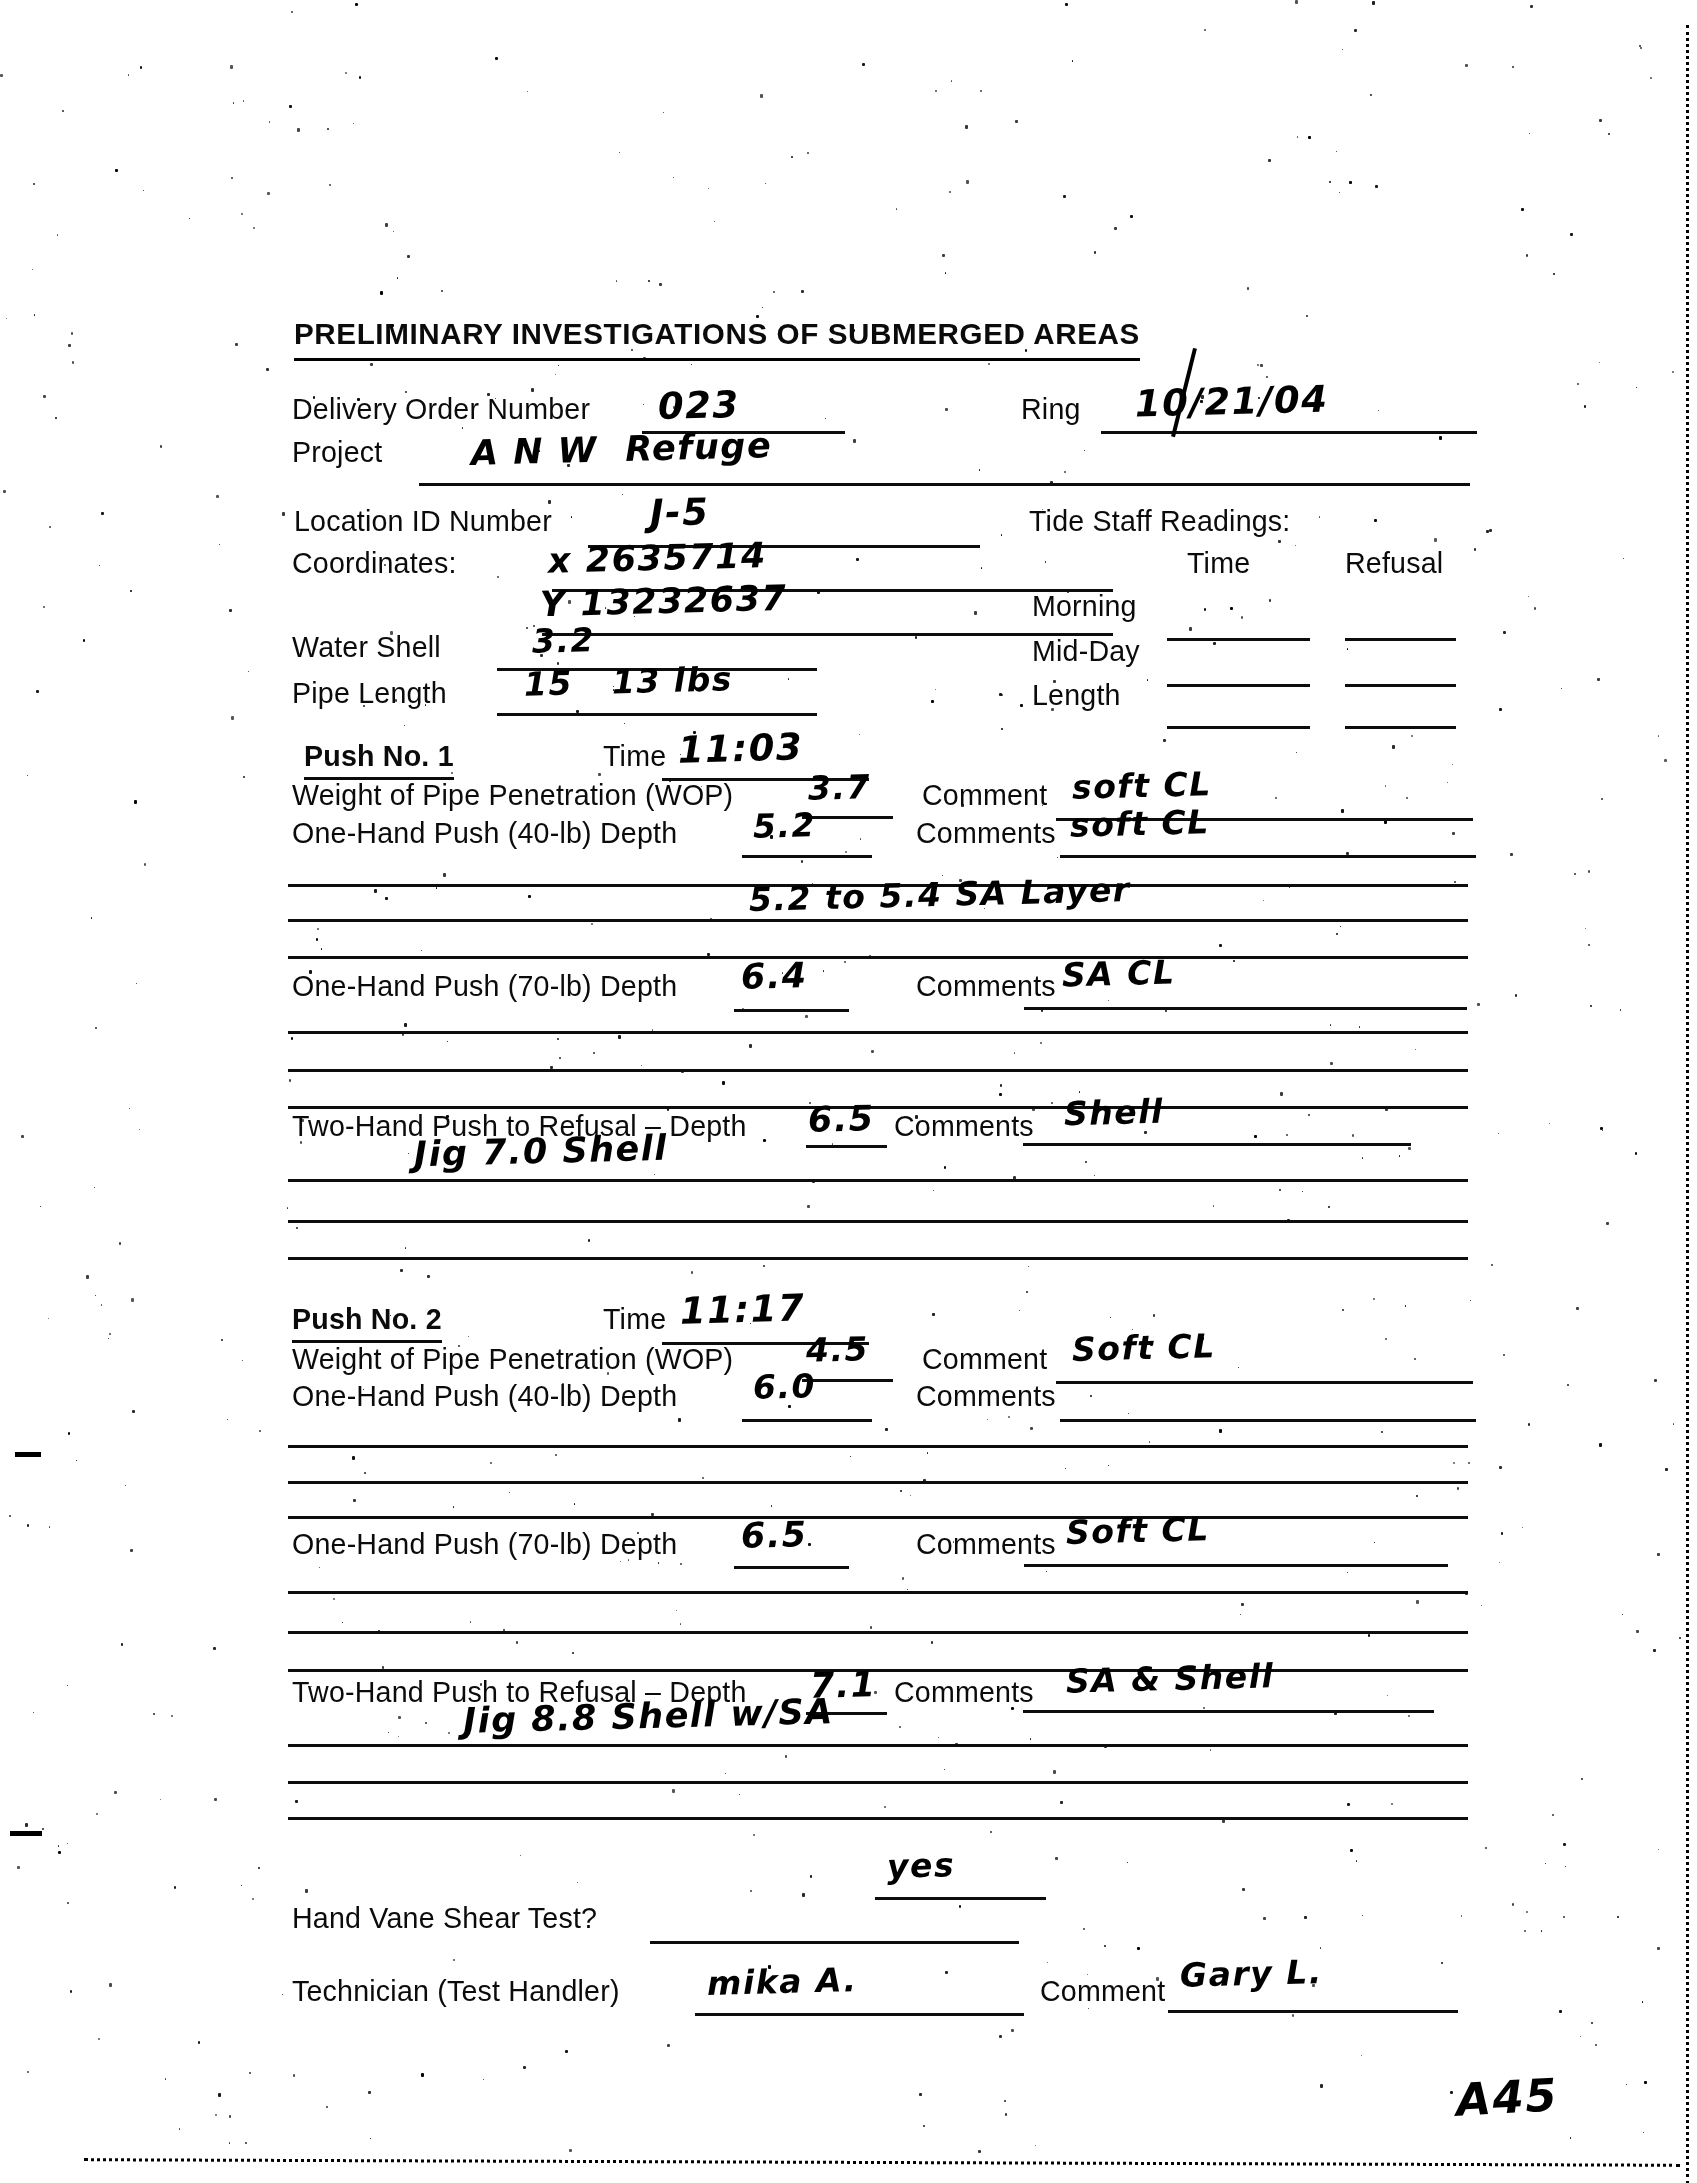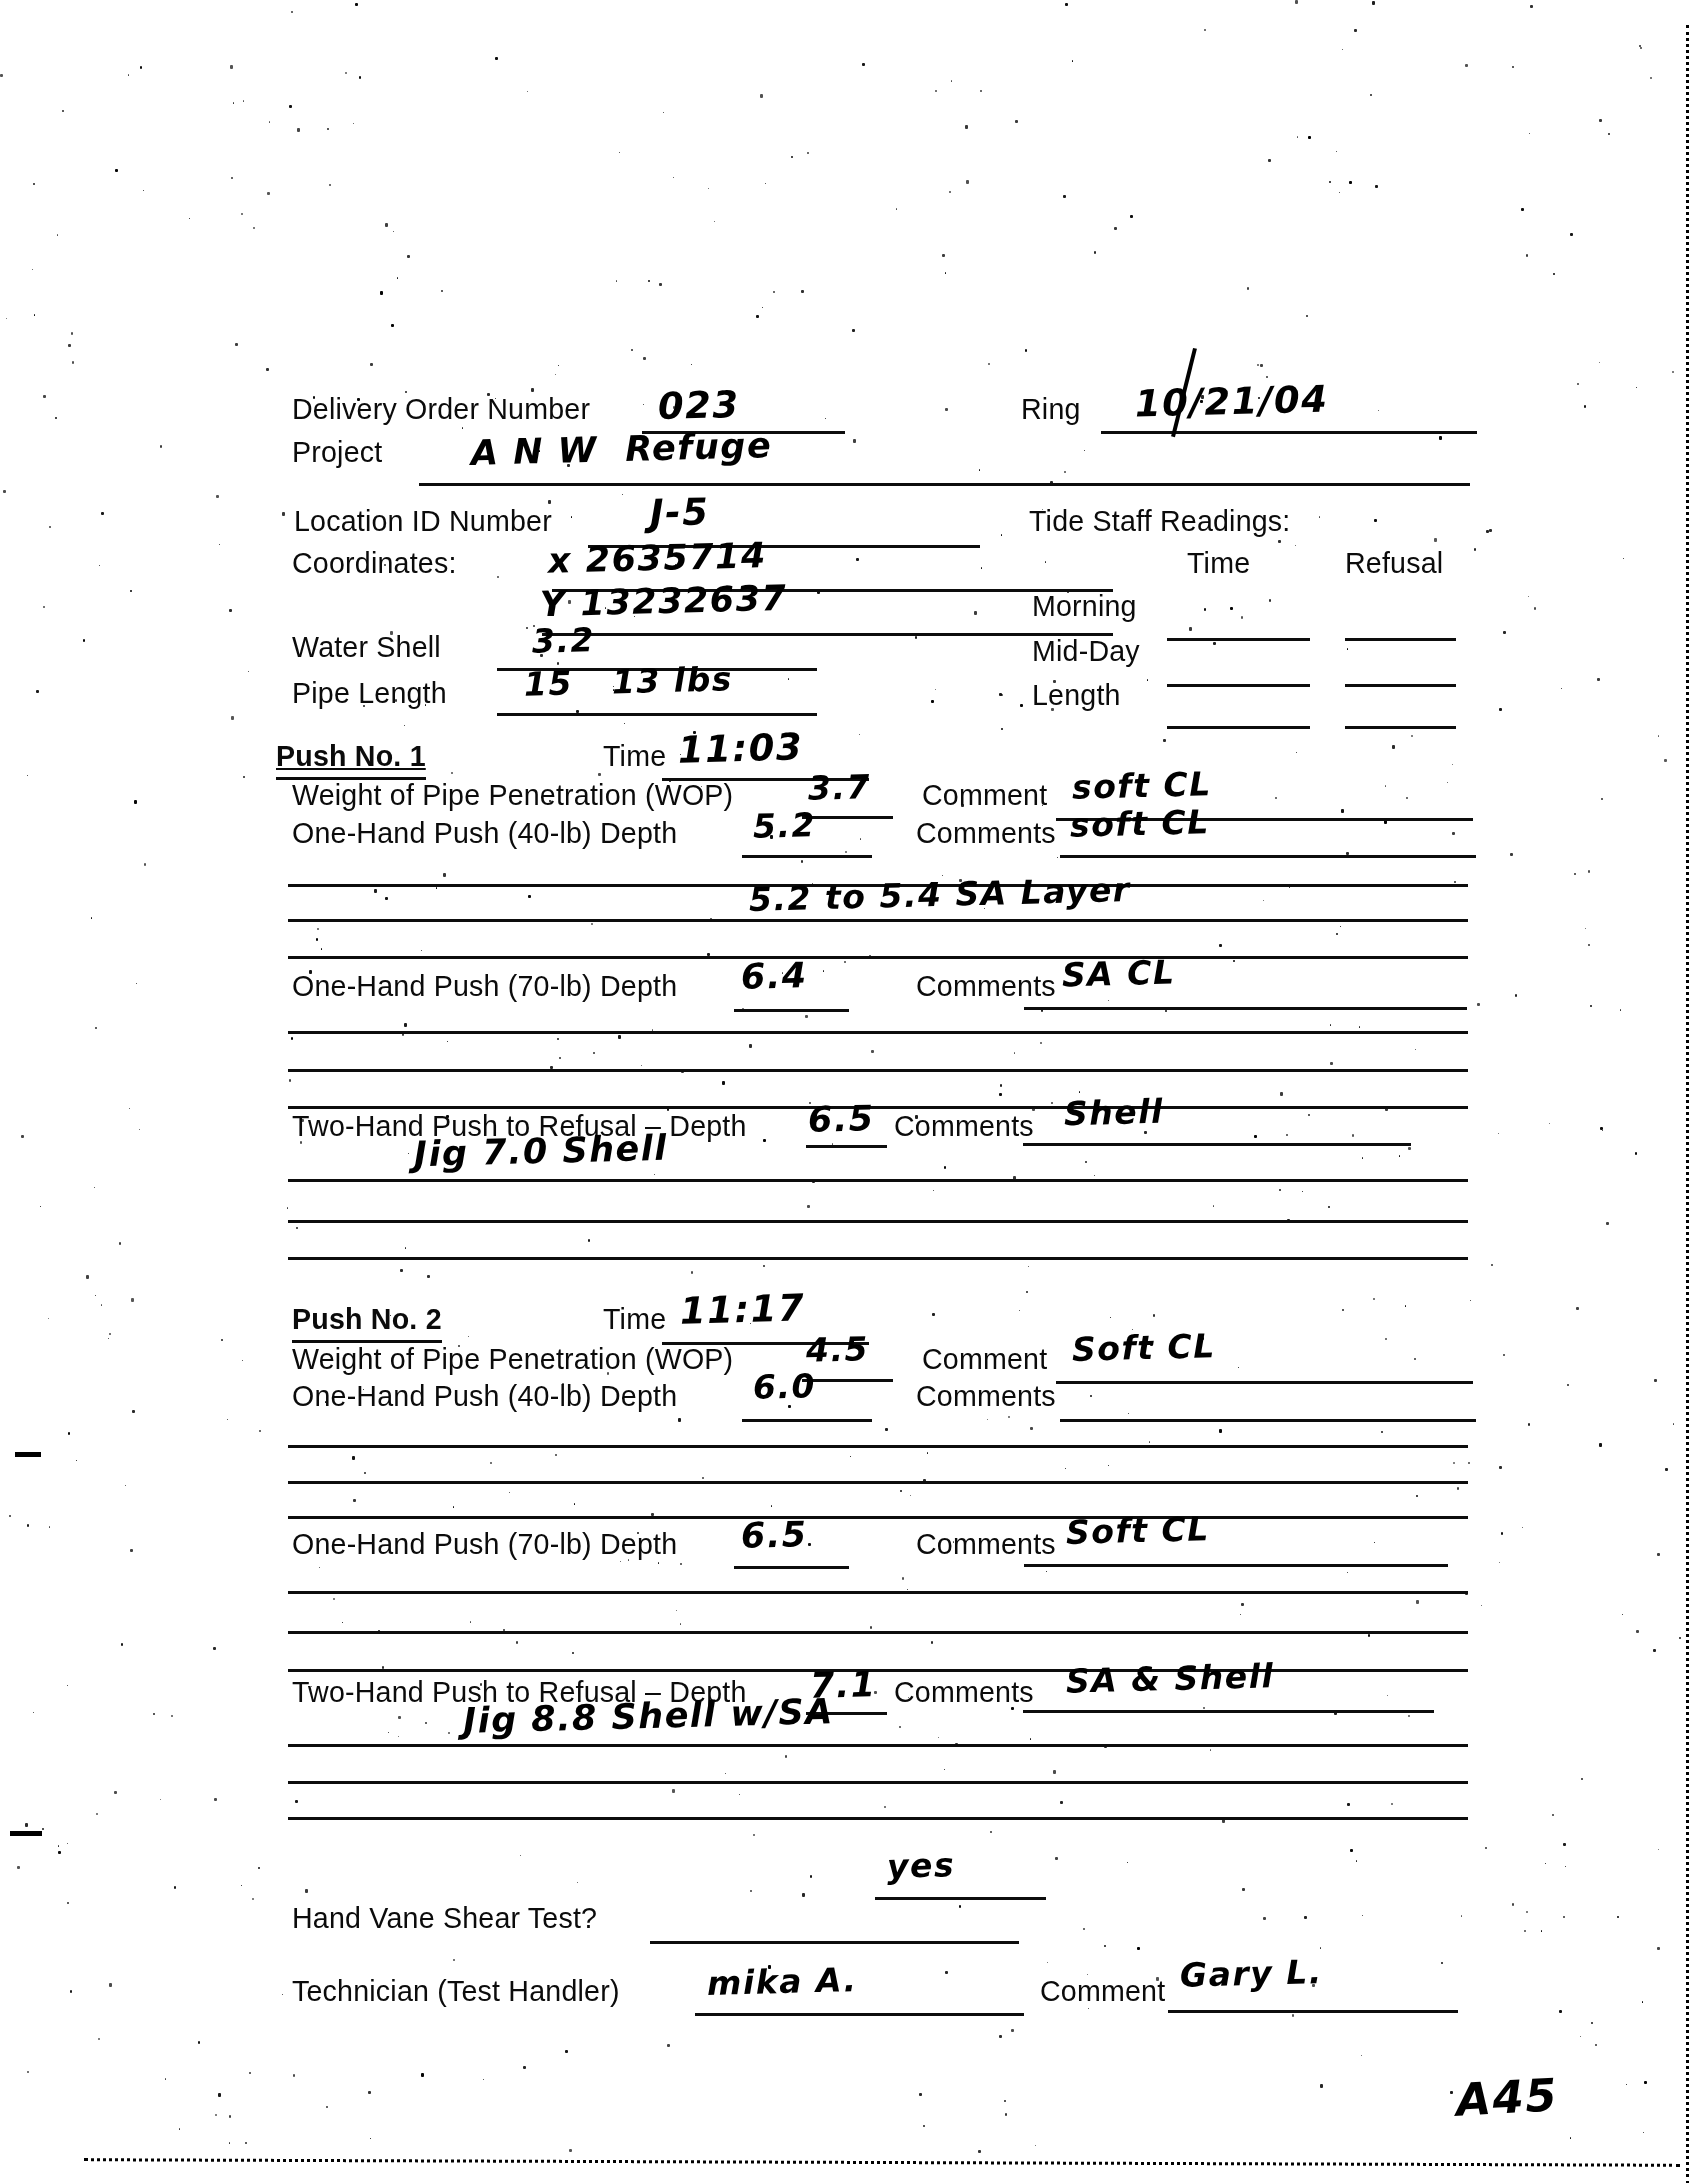--- a/index.html
+++ b/index.html
@@ -703,20 +703,21 @@
       <div class="dot" style="left: 1292px; top: 2014px; width: 2px; height: 3px; opacity: 0.67;"></div>
       <div class="dot" style="left: 1201px; top: 1337px; width: 3px; height: 3px; opacity: 0.95;"></div>
       <div class="dot" style="left: 242px; top: 1360px; width: 1px; height: 1px; opacity: 0.82;"></div>
       <div class="dot" style="left: 404px; top: 725px; width: 1px; height: 1px; opacity: 0.89;"></div>
       <div class="dot" style="left: 907px; top: 1589px; width: 1px; height: 1px; opacity: 0.9;"></div>
       <div class="dot" style="left: 269px; top: 121px; width: 1px; height: 2px; opacity: 0.69;"></div>
       <div class="dot" style="left: 438px; top: 1179px; width: 1px; height: 1px; opacity: 0.98;"></div>
       <div class="dot" style="left: 1499px; top: 1466px; width: 3px; height: 3px; opacity: 0.83;"></div>
     </div>
 
+  <div class="title" style="left:294px;top:317px;">PRELIMINARY INVESTIGATIONS OF SUBMERGED AREAS</div>
 
   <span class="lbl" style="left:292px;top:394px;">Delivery Order Number</span>
   <span class="hw" style="left:658px;top:384px;font-size:37px;">023</span>
   <span class="ul" style="left:642px;top:431px;width:203px;"></span>
   <span class="lbl" style="left:1021px;top:394px;">Ring</span>
   <span class="hw" style="left:1135px;top:380px;font-size:37px;">10/21/04</span>
   <span class="ul" style="left:1101px;top:431px;width:376px;"></span>
   <div class="stroke" style="left:1182px;top:347px;height:91px;transform:rotate(14deg);"></div>
 
   <span class="lbl" style="left:292px;top:437px;">Project</span>
@@ -750,21 +751,21 @@
   <span class="ul" style="left:1345px;top:726px;width:111px;"></span>
 
   <span class="lbl" style="left:292px;top:632px;">Water Shell</span>
   <span class="hw" style="left:532px;top:621px;">3.2</span>
   <span class="ul" style="left:497px;top:668px;width:320px;"></span>
 
   <span class="lbl" style="left:292px;top:678px;">Pipe Length</span>
   <span class="hw" style="left:524px;top:662px;">15   13 lbs</span>
   <span class="ul" style="left:497px;top:713px;width:320px;"></span>
 
-  <span class="lbl b hdg" style="left:276px;top:741px;text-decoration:underline;">Push No. 1</span>
+  <span class="lbl b hdg" style="left:304px;top:741px;">Push No. 1</span>
   <span class="lbl" style="left:603px;top:741px;">Time</span>
   <span class="hw" style="left:678px;top:727px;font-size:37px;">11:03</span>
   <span class="ul" style="left:662px;top:778px;width:207px;"></span>
 
   <span class="lbl" style="left:292px;top:780px;">Weight of Pipe Penetration (WOP)</span>
   <span class="hw" style="left:808px;top:768px;">3.7</span>
   <span class="ul" style="left:802px;top:816px;width:91px;"></span>
   <span class="lbl" style="left:922px;top:780px;">Comment</span>
   <span class="hw" style="left:1072px;top:766px;">soft CL</span>
   <span class="ul" style="left:1056px;top:818px;width:417px;"></span>

